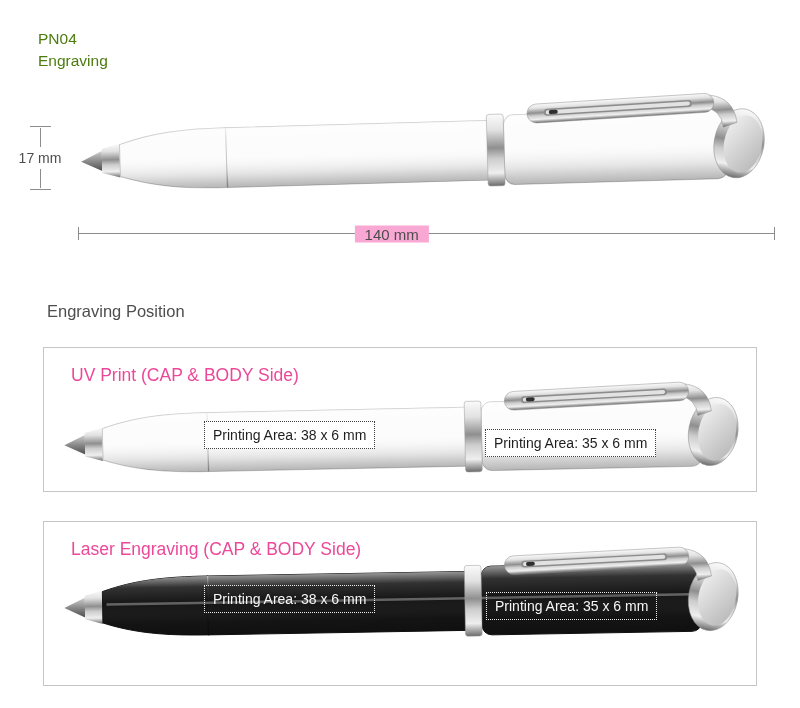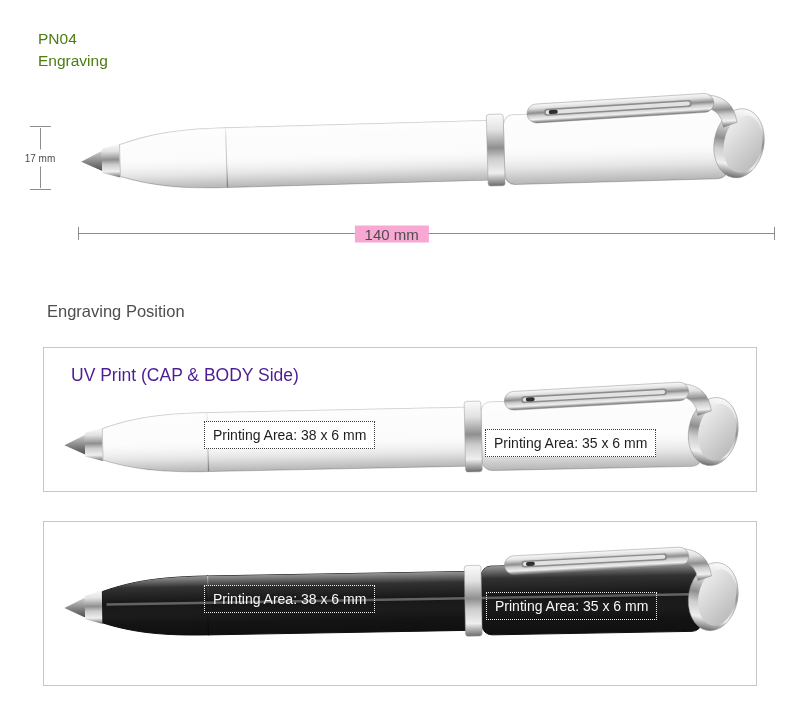--- a/index.html
+++ b/index.html
@@ -15,35 +15,35 @@
   .pen-top{left:78px;top:97px;width:697px;height:110px;transform:rotate(-1.6deg);}
   .pen-white{--pen-body:#fcfcfc;--pen-stroke:#c6c6c6;--pen-highlight:transparent;}
   .pen-black{--pen-body:#161616;--pen-stroke:#111111;--pen-highlight:#7d7d7d;}
   
   .vdim{position:absolute;left:16px;top:126px;width:48px;height:64px;}
   .vdim .tick{position:absolute;left:14px;width:21px;height:1px;background:#8c8c8c;}
   .vdim .tick.t{top:0;}
   .vdim .tick.b{bottom:0;}
   .vdim .vline{position:absolute;left:24px;top:2px;height:60px;width:1px;background:#8c8c8c;}
   .vdim .dim-label{position:absolute;top:50%;left:0;width:100%;transform:translateY(-50%);
-    text-align:center;background:#fff;font-size:10px;color:#4d4d4d;padding:3px 0;}
+    text-align:center;background:#fff;font-size:14px;color:#4d4d4d;padding:3px 0;}
   
   .hdim{position:absolute;left:78px;top:227px;width:697px;height:13px;}
   .hdim .tick{position:absolute;top:0;width:1px;height:13px;background:#8c8c8c;}
   .hdim .tick.l{left:0;}
   .hdim .tick.r{right:0;}
   .hdim .hline{position:absolute;left:1px;right:1px;top:6px;height:1px;background:#8c8c8c;}
   .hdim .dim-label{position:absolute;left:45%;top:50%;transform:translate(-50%,-50%);
     background:#f9a8d4;padding:0 10px;font-size:15px;color:#4d4d4d;white-space:nowrap;}
   
   .pp-title{position:absolute;left:47px;top:302px;font-size:16.5px;color:#4e4e4e;}
   .print-box{position:absolute;left:43px;width:712px;border:1.5px solid #c6c6c6;background:#fff;}
   .print-box.uv{top:347px;height:143px;}
   .print-box.laser{top:521px;height:163px;}
-  .box-title{position:absolute;left:27px;top:17px;font-size:17.5px;color:#4c1d95;}
+  .box-title{position:absolute;left:27px;top:17px;font-size:17.5px;color:#ec4899;}
   .box-pen{left:12px;width:698px;height:108px;}
   .uv .box-pen{top:36px;transform:rotate(-1.2deg);}
   .laser .box-pen{top:26px;transform:rotate(-1deg);}
   .area-label{position:absolute;font-size:14px;line-height:16px;padding:5px 8px;
     border:1px dotted #3c3c3c;white-space:nowrap;}
   .area-label.dark-text{color:#1e1e1e;border-color:#3c3c3c;background:rgba(255,255,255,.93);}
   .area-label.light-text{color:#f6f6f6;border-color:#ededed;background:rgba(0,0,0,.05);}
   .uv .area-a{left:160px;top:73px;}
   .uv .area-b{left:441px;top:81px;}
   .laser .area-a{left:160px;top:63px;}
@@ -145,20 +145,21 @@
   <div class="print-box uv">
     <div class="box-title">UV Print (CAP &amp; BODY Side)</div>
     <svg class="pen-svg box-pen pen-white" viewBox="0 0 700 110">
       <use href="#pen-shape"></use>
     </svg>
     <div class="area-label dark-text area-a">Printing Area: 38 x 6 mm</div>
     <div class="area-label dark-text area-b">Printing Area: 35 x 6 mm</div>
   </div>
 
   <div class="print-box laser">
+    <div class="box-title">Laser Engraving (CAP &amp; BODY Side)</div>
     <svg class="pen-svg box-pen pen-black" viewBox="0 0 700 110">
       <use href="#pen-shape"></use>
     </svg>
     <div class="area-label light-text area-a">Printing Area: 38 x 6 mm</div>
     <div class="area-label light-text area-b">Printing Area: 35 x 6 mm</div>
   </div>
 
 </div>
 
 </body></html>

